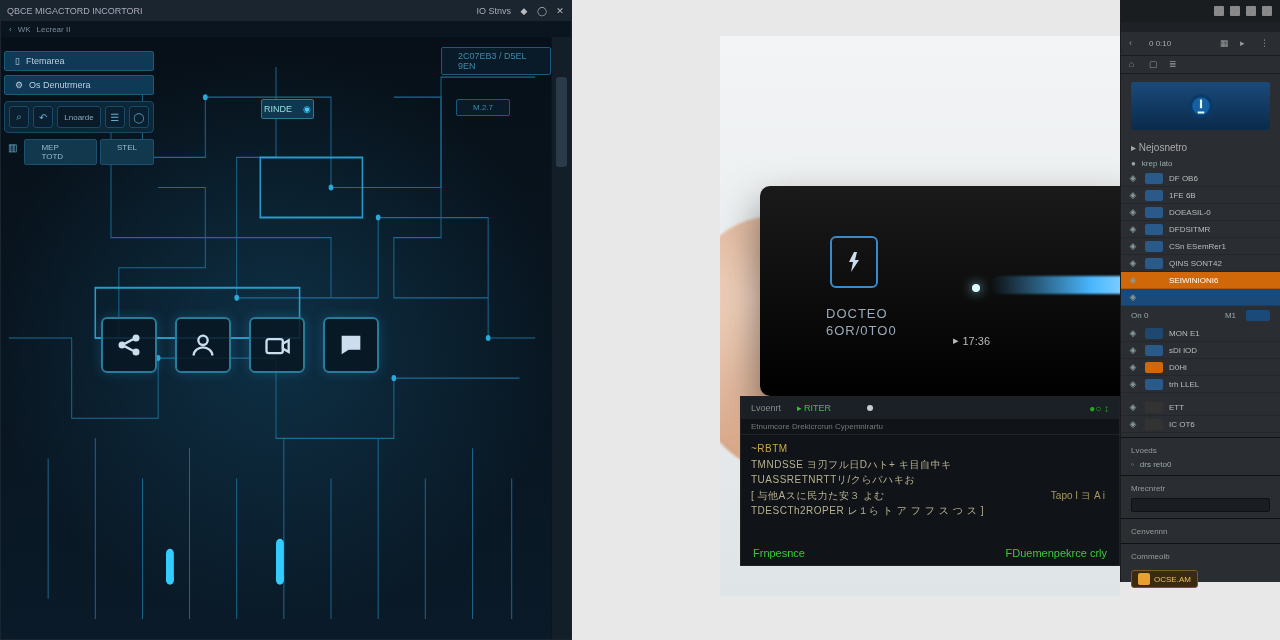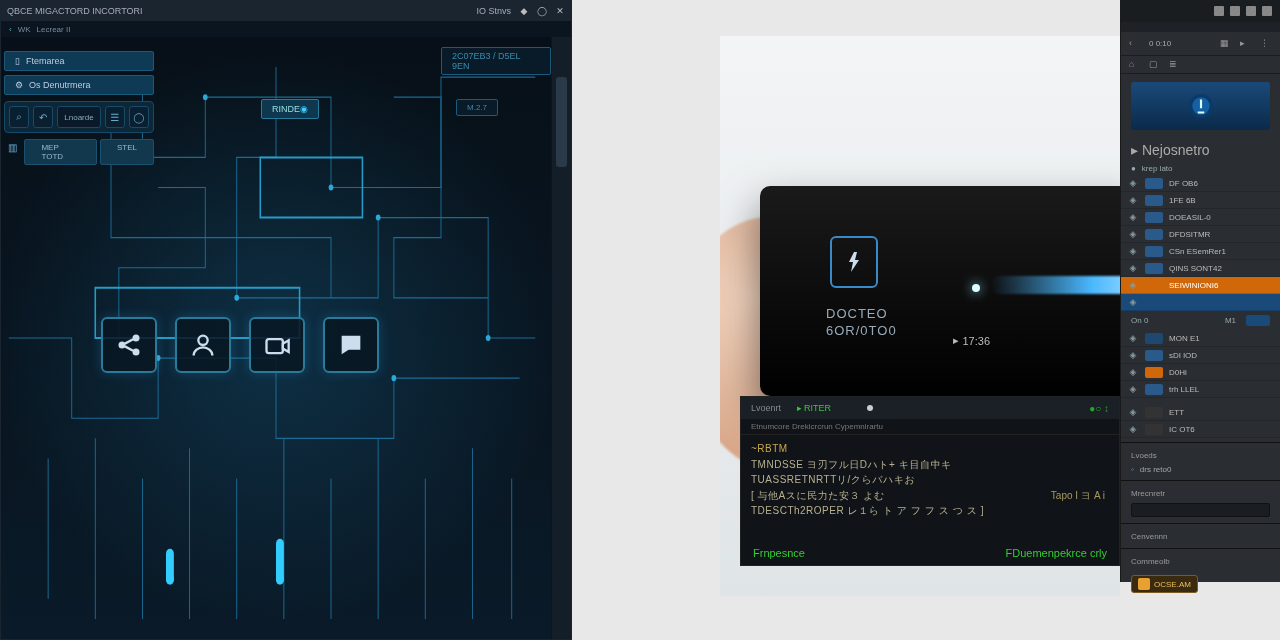--- a/index.html
+++ b/index.html
@@ -59,27 +59,27 @@
 .circuit {
   position: absolute; inset: 0;
   background:
     radial-gradient(circle at 50% 50%, rgba(30,130,180,0.25), transparent 70%),
     linear-gradient(#071018, #0a1a28);
 }
 .circuit svg { position: absolute; inset: 0; width: 100%; height: 100%; }
 
 
 .float-lbl {
-  position: absolute; font-size: 9px; color: #3a8aaa; padding: 3px 10px;
+  position: absolute; font-size: 9px; color: #3a8aaa; padding: 3px 16px;
   background: rgba(10,30,45,0.8); border: 1px solid #1a5a7a; border-radius: 2px;
 }
 .float-chip {
   position: absolute; background: #0e3850; border: 1px solid #2a7a9a;
-  color: #9dd; font-size: 9px; padding: 4px 10px; border-radius: 2px;
-  display: flex; align-items: center; gap: 0;
+  color: #9dd; font-size: 9px; padding: 4px 2px; border-radius: 2px;
+  display: flex; align-items: center; gap: 11px;
 }
 
 
 .dock {
   position: absolute; left: 100px; top: 280px; display: flex; gap: 18px; z-index: 4;
 }
 .dock-item {
   width: 56px; height: 56px; background: rgba(8,22,34,0.85);
   border: 2px solid #2a7a9a; border-radius: 6px;
   display: flex; align-items: center; justify-content: center;
@@ -146,21 +146,21 @@
 }
 .props-top { height: 10px; background: #1e2226; }
 .props-tool { height: 24px; display: flex; align-items: center; gap: 8px; padding: 0 8px; border-bottom: 1px solid #1a1d20; }
 .props-tool .ti { width: 12px; height: 12px; color: #999; cursor: pointer; }
 .props-tool .tnum { font-size: 8px; color: #aaa; }
 .props-preview {
   margin: 8px 10px; height: 48px; background: linear-gradient(180deg, #1a4a7a, #0a2a4a);
   border-radius: 3px; display: flex; align-items: center; justify-content: center;
 }
 .props-preview svg { width: 26px; height: 26px; }
-.props-hdr { font-size: 14px; color: #aaa; padding: 4px 10px; }
+.props-hdr { font-size: 10px; color: #aaa; padding: 4px 10px; }
 .prop-row {
   display: flex; align-items: center; height: 17px; padding: 0 6px; gap: 6px;
   border-bottom: 1px solid rgba(0,0,0,0.15);
 }
 .prop-row.sel { background: #d0680a; color: #fff; }
 .prop-row.blue { background: #1a4a7a; }
 .prop-eye { width: 12px; text-align: center; color: #899; }
 .prop-sw { width: 18px; height: 11px; border-radius: 2px; flex-shrink: 0; }
 .prop-name { font-size: 8px; flex: 1; white-space: nowrap; overflow: hidden; }
 .prop-sec { font-size: 8px; color: #999; padding: 8px 10px 3px; border-top: 1px solid #111; margin-top: 4px; }

